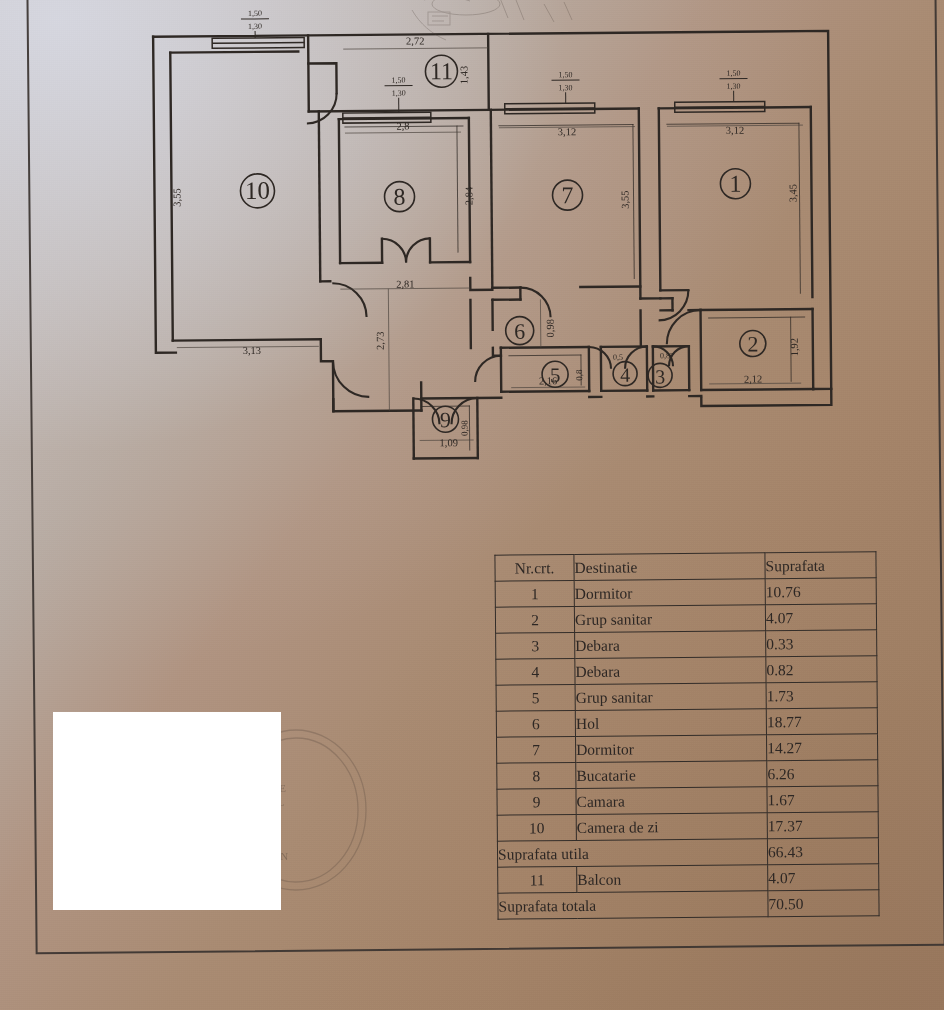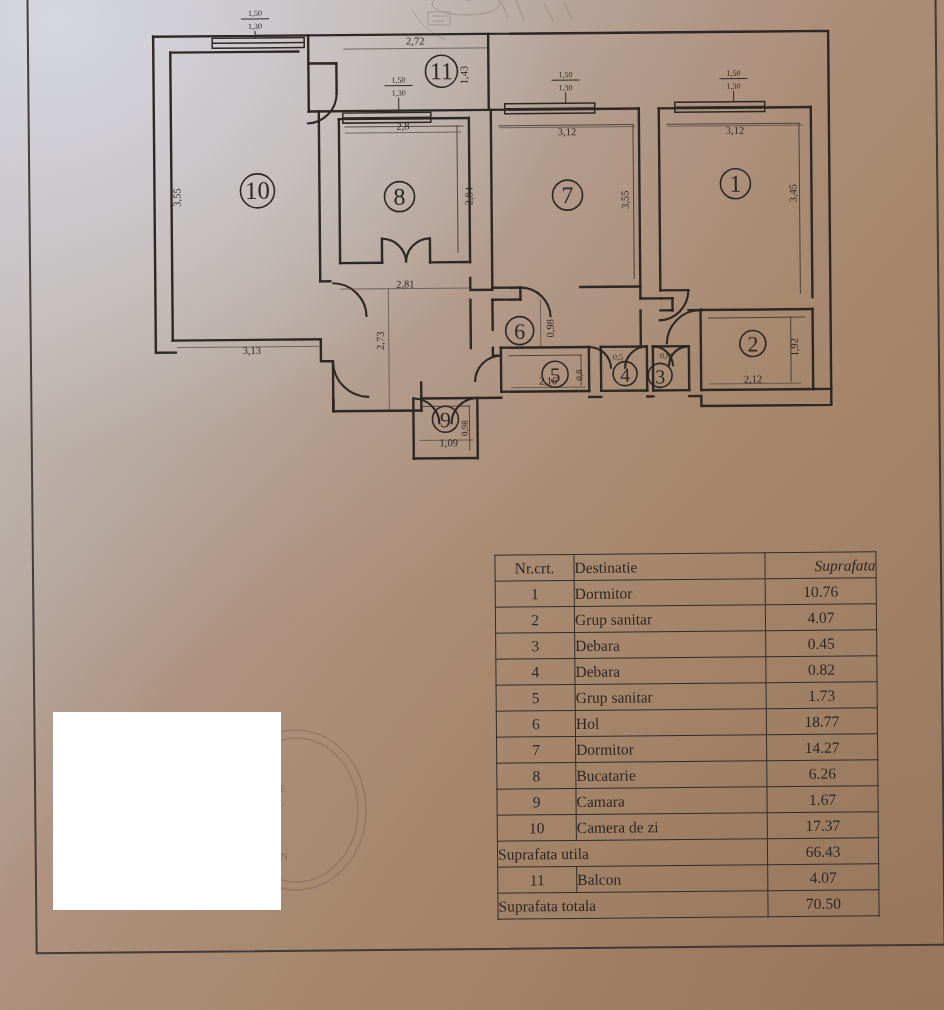--- a/index.html
+++ b/index.html
@@ -46,24 +46,24 @@
     color:#2d2724;
   }
   table.surf td,table.surf th{
     border:1.4px solid #332d29;
     padding:0;height:25px;line-height:25px;
     font-weight:400;font-size:15.5px;
     background:transparent;
   }
   th.h-nr{width:78px;text-align:center;font-size:16px;}
   th.h-dest{text-align:left;padding-left:9px;font-size:16.5px;}
-  th.h-supr{width:110px;text-align:right;font-size:16px;font-style:italic;}
+  th.h-supr{width:110px;text-align:left;font-size:16px;}
   td.c-nr{width:78px;text-align:center;font-size:16px;}
   td.c-dest{text-align:left;padding-left:9px;font-size:16.5px;}
-  td.c-supr{width:110px;text-align:center;padding-right:9px;font-size:16.5px;
+  td.c-supr{width:110px;text-align:left;padding-right:9px;font-size:16.5px;
             vertical-align:bottom;line-height:31px;height:25px;}
   td.c-span{text-align:left;padding-left:22px;font-size:16.5px;}
   td.c-span-nr{text-align:center;width:78px;font-size:16px;}
 
   
   #redact{
     position:absolute;left:53px;top:712px;width:228px;height:198px;
     background:#ffffff;
   }
 
@@ -375,21 +375,21 @@
         <td class="c-supr">10.76</td>
       </tr>
       <tr>
         <td class="c-nr">2</td>
         <td class="c-dest">Grup sanitar</td>
         <td class="c-supr">4.07</td>
       </tr>
       <tr>
         <td class="c-nr">3</td>
         <td class="c-dest">Debara</td>
-        <td class="c-supr">0.45</td>
+        <td class="c-supr">0.33</td>
       </tr>
       <tr>
         <td class="c-nr">4</td>
         <td class="c-dest">Debara</td>
         <td class="c-supr">0.82</td>
       </tr>
       <tr>
         <td class="c-nr">5</td>
         <td class="c-dest">Grup sanitar</td>
         <td class="c-supr">1.73</td>

